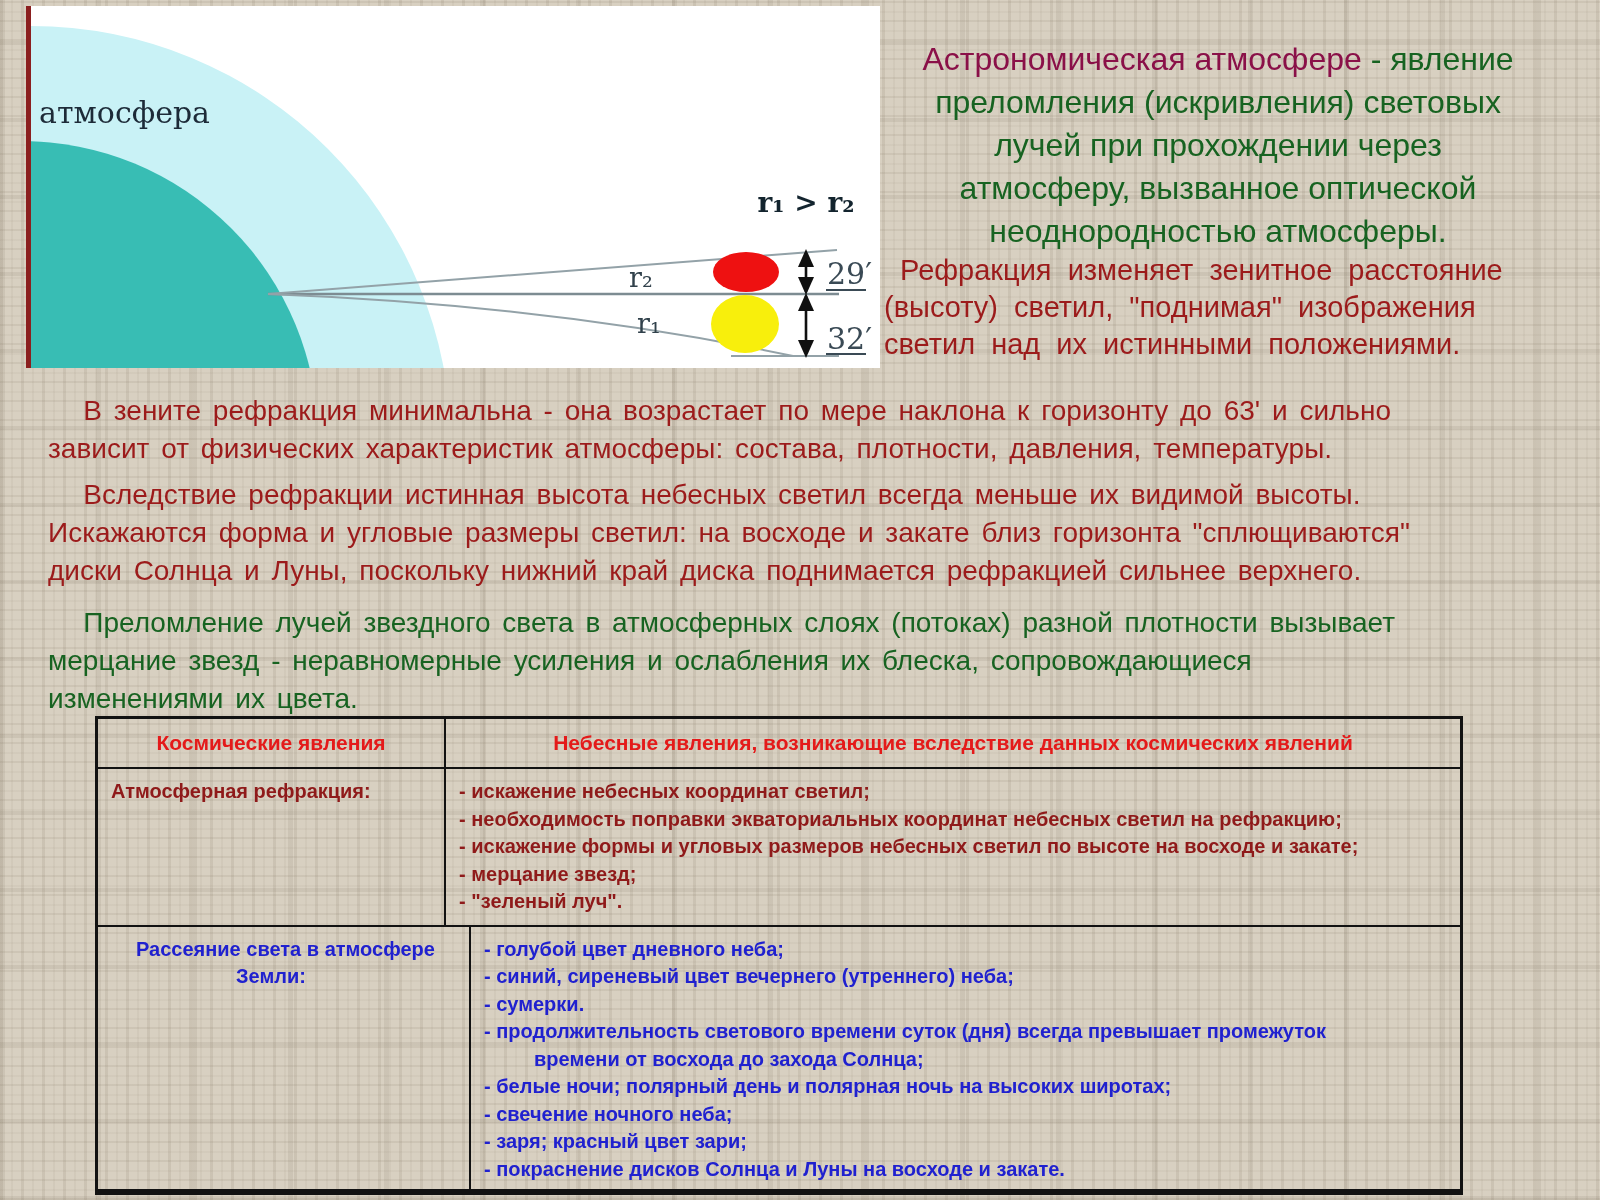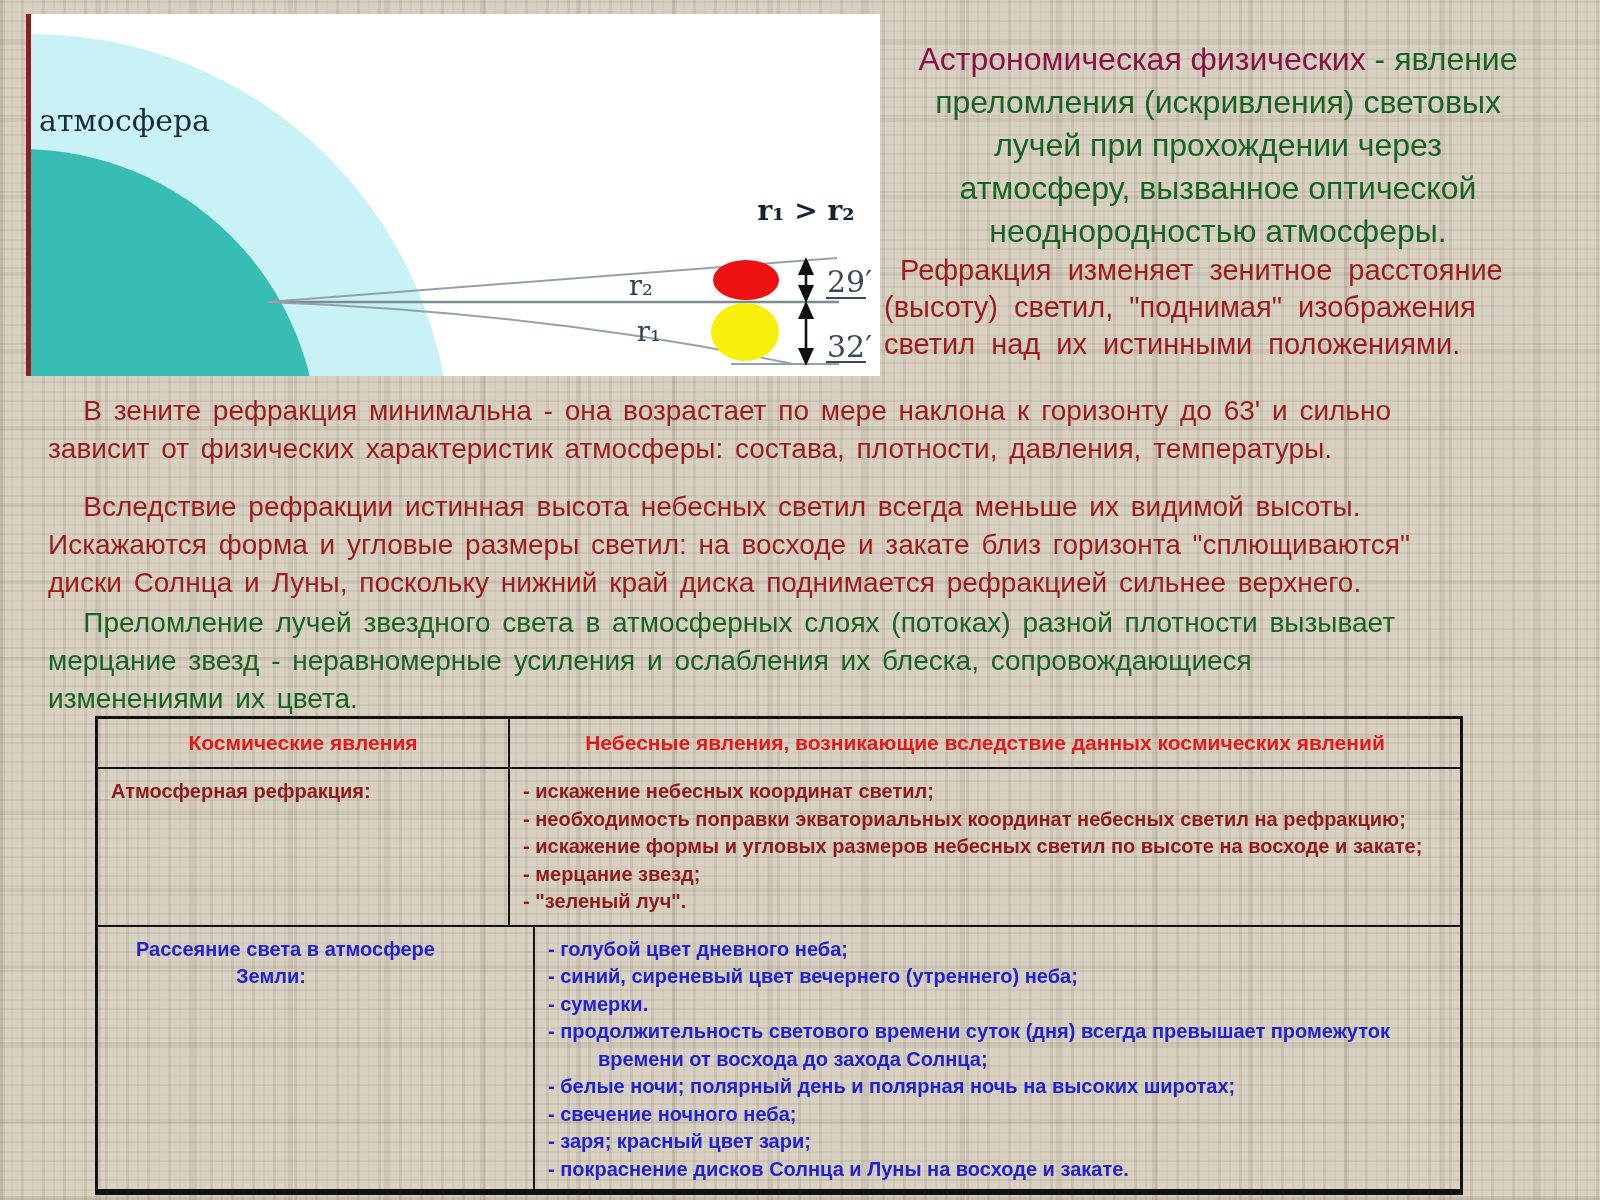--- a/index.html
+++ b/index.html
@@ -8,21 +8,21 @@
     font-family:"Liberation Sans", sans-serif;
     background-color:#d8d0c1;
     background-image:
       repeating-linear-gradient(90deg, rgba(125,112,92,0.14) 0 3px, rgba(0,0,0,0) 3px 11px, rgba(125,112,92,0.07) 11px 13px, rgba(0,0,0,0) 13px 21px),
       repeating-linear-gradient(0deg, rgba(125,112,92,0.12) 0 2px, rgba(0,0,0,0) 2px 9px, rgba(125,112,92,0.06) 9px 11px, rgba(0,0,0,0) 11px 19px),
       repeating-linear-gradient(90deg, rgba(98,86,68,0.10) 0 5px, rgba(0,0,0,0) 5px 96px),
       repeating-linear-gradient(0deg, rgba(98,86,68,0.10) 0 4px, rgba(0,0,0,0) 4px 77px);
   }
   
   .figure {
-    position:absolute; left:26px; top:14px; width:854px; height:362px;
+    position:absolute; left:26px; top:6px; width:854px; height:362px;
     background:#ffffff; border-left:5px solid #8b1f1f; box-sizing:border-box;
   }
   .figure svg { display:block; }
   .fig-serif { font-family:"DejaVu Serif", serif; }
   
   .title-block {
     position:absolute; left:878px; top:38px; width:680px;
     text-align:center; font-size:32px; line-height:43px;
     color:#176321; white-space:pre-line;
   }
@@ -34,31 +34,31 @@
     white-space:pre; word-spacing:8px;
   }
   
   .bodypara {
     position:absolute; left:48px; width:1530px;
     font-size:28px; line-height:38px; white-space:pre; word-spacing:4px;
   }
   .para-red   { color:#9c1b1b; }
   .para-green { color:#176321; }
   .p-zenith   { top:392px; }
-  .p-effects  { top:488px; }
+  .p-effects  { top:476px; }
   .p-twinkle  { top:604px; }
   
   .tbl {
     position:absolute; left:95px; top:716px; width:1368px;
     border:3px solid #121212; box-sizing:border-box;
   }
   .tr { display:flex; }
   .tr + .tr { border-top:2px solid #121212; }
   .tc { box-sizing:border-box;font-weight:bold; }
-  .tc.c-left  { width:410px; flex:none; }
+  .tc.c-left  { width:346px; flex:none; }
   .tc.c-right { flex:1; border-left:2px solid #121212; }
   .th {
     font-weight:bold; color:#e41a1a; text-align:center;
     font-size:21px; line-height:26px; padding:11px 8px;
   }
   .td {
     font-size:20px; line-height:27.5px; white-space:pre; padding:9px 6px 9px 13px;
   }
   .row-1 { min-height:150px; }
   .row-2 { min-height:258px;padding-left:25px; }
@@ -100,21 +100,21 @@
       <text x="775" y="206" font-size="28" font-weight="bold" fill="#13242e" text-anchor="middle" class="fig-serif">r₁ &gt; r₂</text>
       <text x="598" y="281" font-size="27" fill="#31414b" class="fig-serif">r₂</text>
       <text x="606" y="327" font-size="27" fill="#31414b" class="fig-serif">r₁</text>
       <text x="796" y="278" font-size="30" fill="#3a4a55" class="fig-serif">29′</text>
       <line x1="795" y1="284" x2="835" y2="284" stroke="#3a4a55" stroke-width="2"></line>
       <text x="796" y="343" font-size="30" fill="#3a4a55" class="fig-serif">32′</text>
       <line x1="795" y1="348" x2="835" y2="348" stroke="#3a4a55" stroke-width="2"></line>
     </svg>
   </div>
 
-  <div class="title-block"><span class="title-accent">Астрономическая физических</span><span> - явление
+  <div class="title-block"><span class="title-accent">Астрономическая атмосфере</span><span> - явление
 преломления (искривления) световых
 лучей при прохождении через
 атмосферу, вызванное оптической
 неоднородностью атмосферы.</span></div>
 
   <div class="subtitle"> Рефракция изменяет зенитное расстояние
 (высоту) светил, "поднимая" изображения
 светил над их истинными положениями.</div>
 
   <div class="bodypara para-red p-zenith">   В зените рефракция минимальна - она возрастает по мере наклона к горизонту до 63' и сильно

